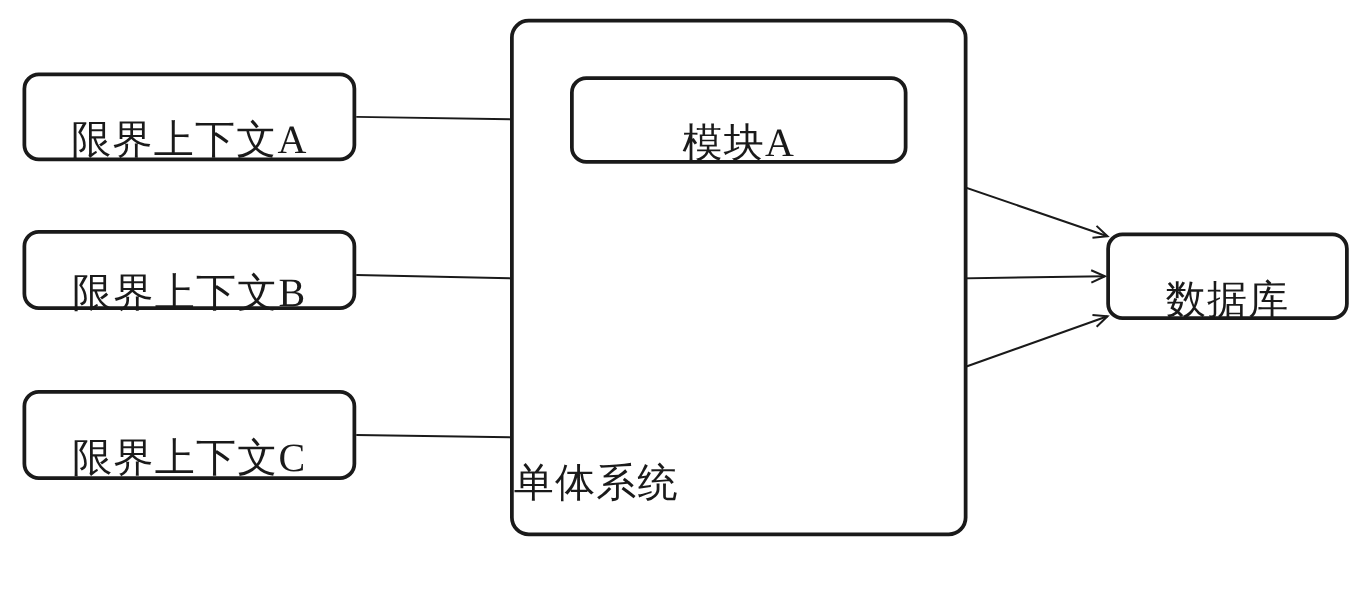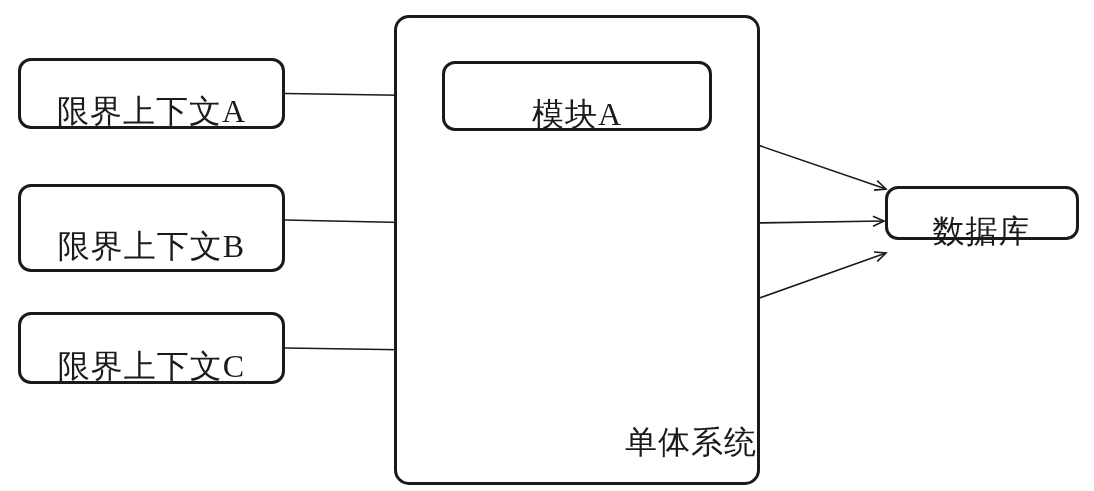--- a/index.html
+++ b/index.html
@@ -41,21 +41,21 @@
     position: absolute;
     box-sizing: border-box;
     border: 3.4px solid var(--stroke);
     border-radius: 15px;
     background: var(--bg);
   }
   .system-label {
     position: absolute;
     left: 0; right: 0;
     bottom: 24px;
-    text-align: right;
+    text-align: left;
     font-size: 32px;
     line-height: 1;
     letter-spacing: 1px;
   }
 </style>
 </head>
 <body>
 
 <div class="canvas">
 
@@ -69,31 +69,31 @@
       <line x1="285" y1="220" x2="449" y2="223.5" marker-end="url(#arrowhead)"></line>
       <line x1="285" y1="348" x2="449" y2="350.5" marker-end="url(#arrowhead)"></line>
       <line x1="711" y1="129" x2="886" y2="189" marker-end="url(#arrowhead)"></line>
       <line x1="720" y1="223.5" x2="884" y2="221" marker-end="url(#arrowhead)"></line>
       <line x1="709" y1="316" x2="886" y2="253" marker-end="url(#arrowhead)"></line>
     </svg>
 
   <div class="box" style="left:18px; top:58px; width:267px; height:71px">
     <span class="label">限界上下文A</span>
   </div>
-  <div class="box" style="left:18px; top:184px; width:267px; height:88px">
+  <div class="box" style="left:18px; top:184px; width:267px; height:64px">
     <span class="label">限界上下文B</span>
   </div>
   <div class="box" style="left:18px; top:312px; width:267px; height:72px">
     <span class="label">限界上下文C</span>
   </div>
 
-  <div class="container-box" style="left:394px; top:15px; width:366px; height:470px">
+  <div class="container-box" style="left:408px; top:15px; width:366px; height:414px">
     <div class="box" style="left:45px; top:43px; width:270px; height:70px">
       <span class="label">模块A</span>
     </div>
     <div class="system-label">单体系统</div>
   </div>
 
-  <div class="box" style="left:885px; top:186px; width:194px; height:54px">
+  <div class="box" style="left:885px; top:186px; width:194px; height:70px">
     <span class="label">数据库</span>
   </div>
 
 </div>
 
 </body></html>

